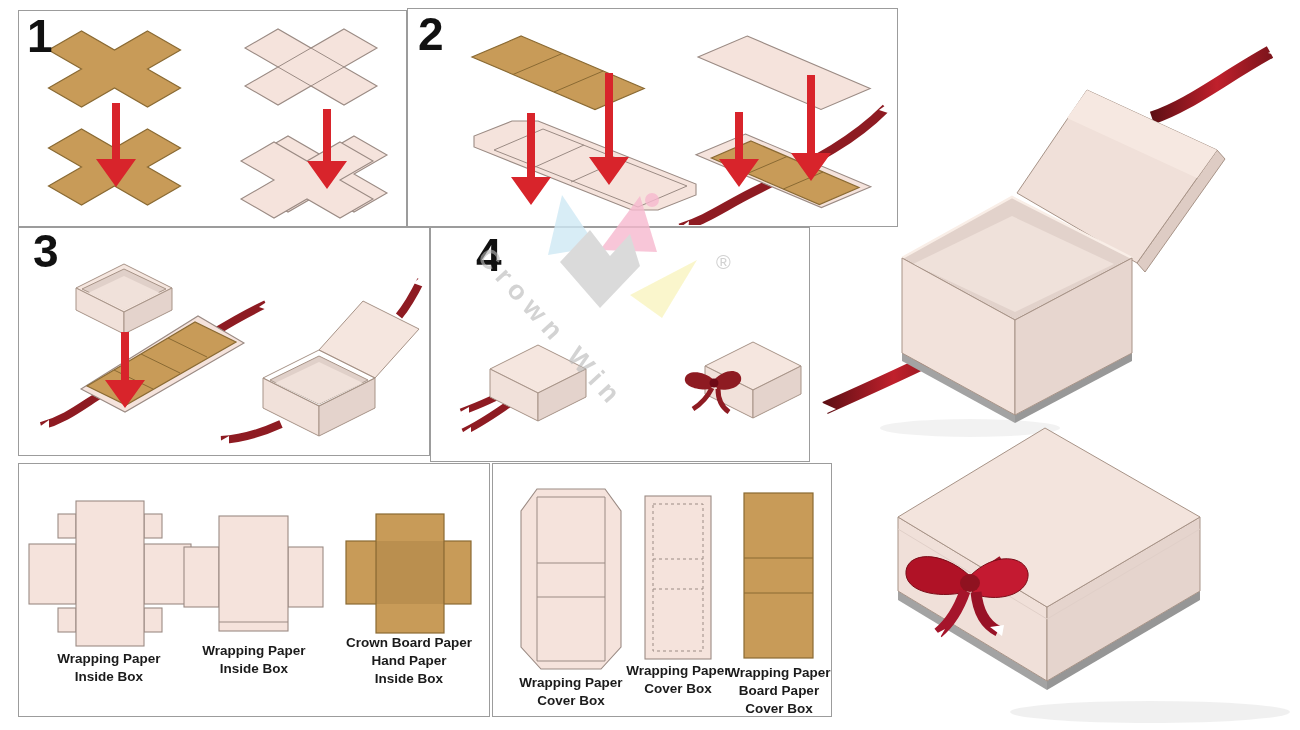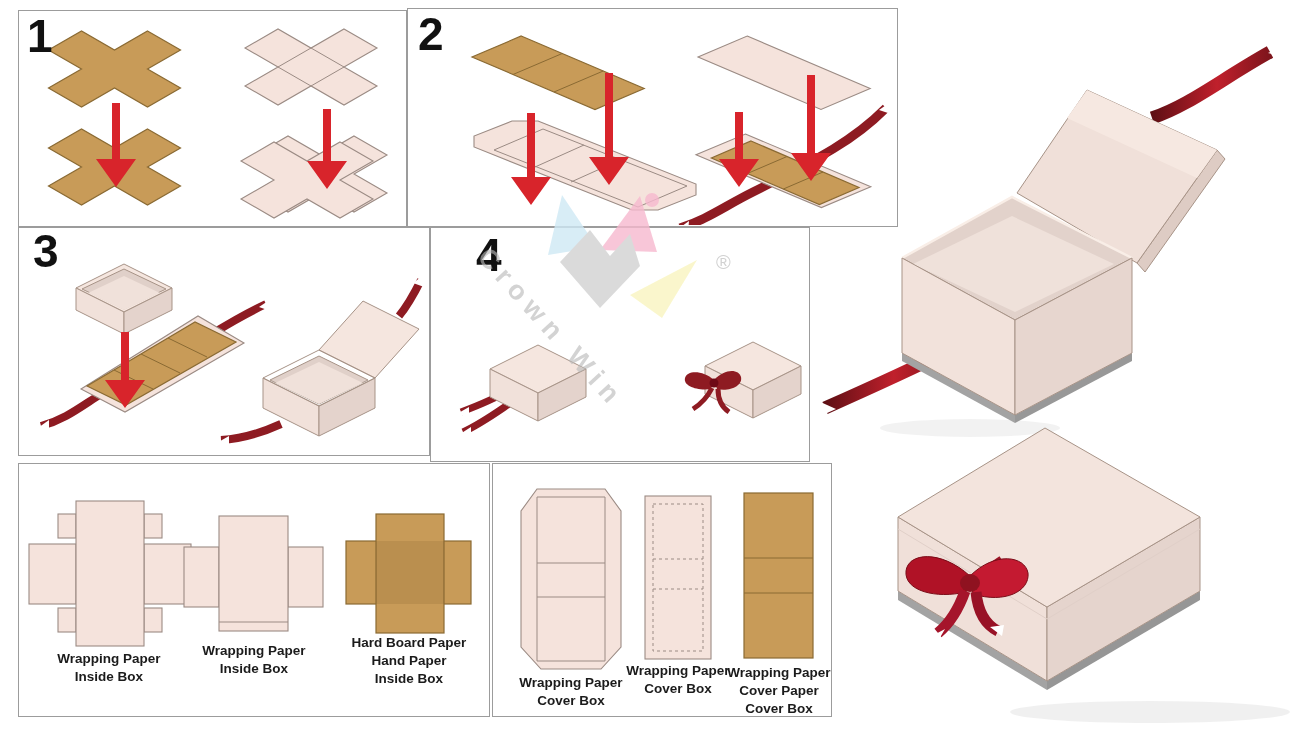--- a/index.html
+++ b/index.html
@@ -196,21 +196,21 @@
     </svg>
     <div class="caption" style="left:15px;top:186px;width:150px">
       <div>Wrapping Paper</div>
       <div>Inside Box</div>
     </div>
     <div class="caption" style="left:160px;top:178px;width:150px">
       <div>Wrapping Paper</div>
       <div>Inside Box</div>
     </div>
     <div class="caption" style="left:315px;top:170px;width:150px">
-      <div>Hard Board Paper</div>
+      <div>Crown Board Paper</div>
       <div>Hand Paper</div>
       <div>Inside Box</div>
     </div>
   </section>
 
   <section class="panel" style="left:492px;top:463px;width:340px;height:254px">
     <svg width="337" height="251" viewBox="0 0 337 251">
       <g>
         <polygon class="f-paper" points="44,25 112,25 128,47 128,183 108,205 48,205 28,183 28,47"></polygon>
         <line class="ln-paper" x1="44" y1="33" x2="44" y2="197"></line>
@@ -235,21 +235,21 @@
     <div class="caption" style="left:3px;top:210px;width:150px">
       <div>Wrapping Paper</div>
       <div>Cover Box</div>
     </div>
     <div class="caption" style="left:110px;top:198px;width:150px">
       <div>Wrapping Paper</div>
       <div>Cover Box</div>
     </div>
     <div class="caption" style="left:212px;top:200px;width:148px">
       <div>Wrapping Paper</div>
-      <div>Cover Paper</div>
+      <div>Board Paper</div>
       <div>Cover Box</div>
     </div>
   </section>
 
   <svg class="art" style="left:800px;top:20px" width="500" height="440" viewBox="0 0 500 440">
     <defs>
       <linearGradient id="rg1" x1="0" y1="0" x2="1" y2="0">
         <stop offset="0" stop-color="#5E0F14"></stop>
         <stop offset="0.55" stop-color="#C0202C"></stop>
         <stop offset="1" stop-color="#7E151C"></stop>

